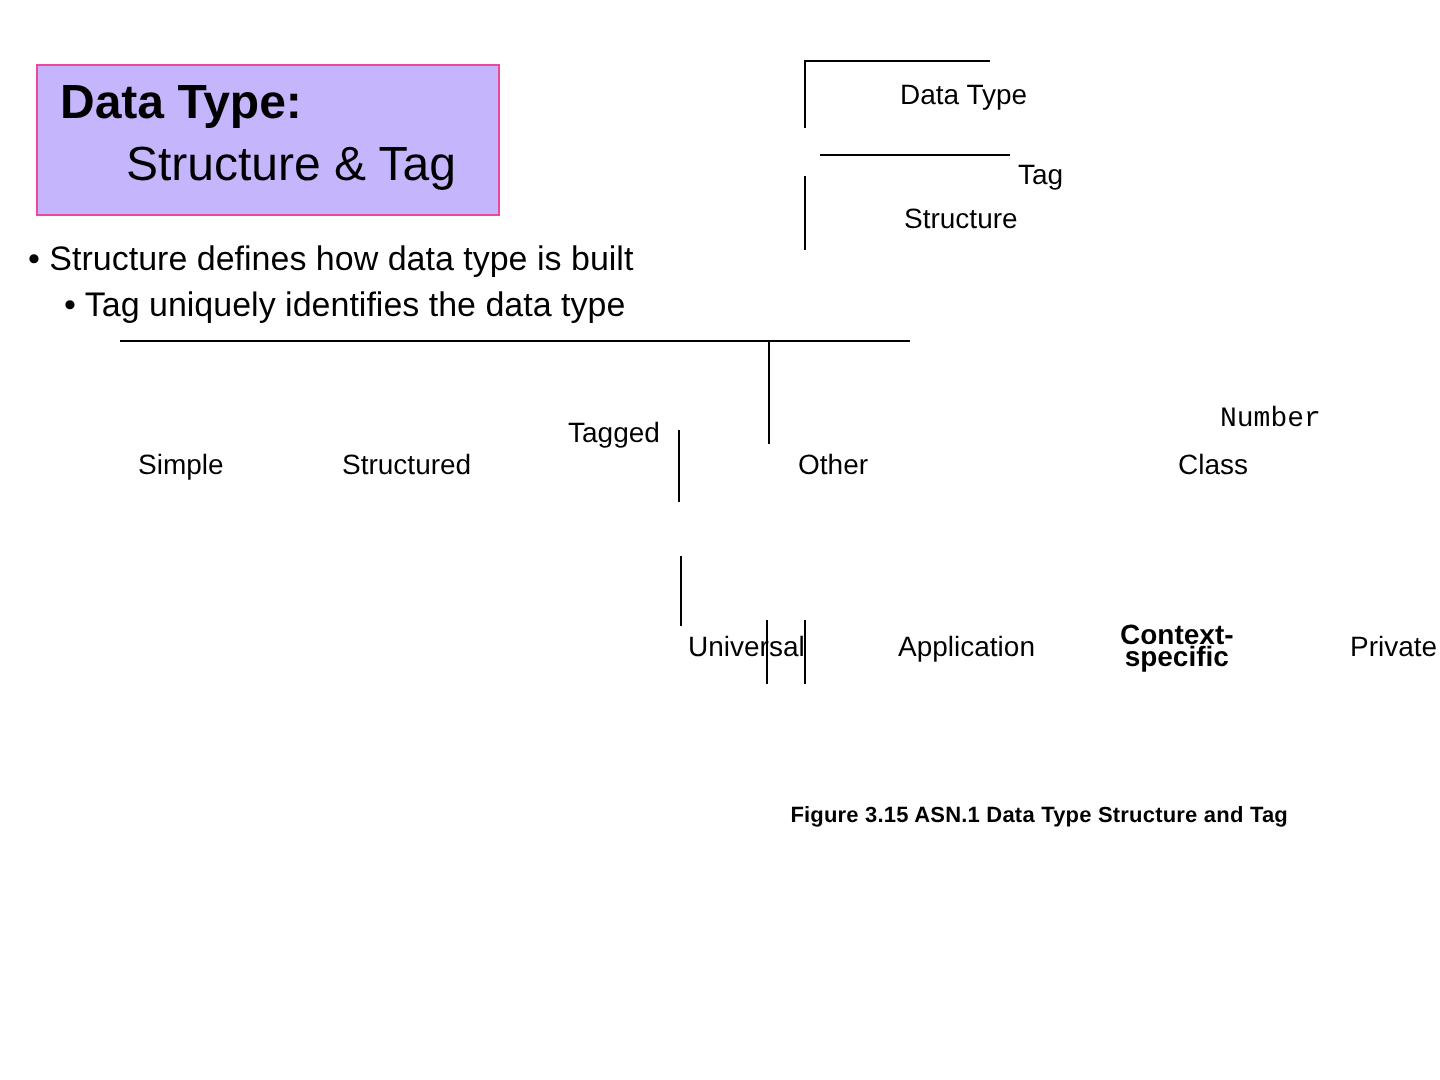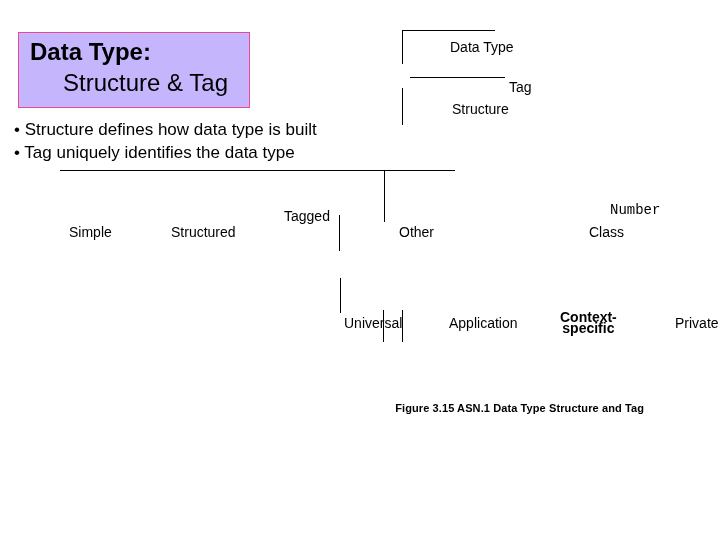--- a/index.html
+++ b/index.html
@@ -46,21 +46,21 @@
   }
 
   
   .bullet-line {
     position: absolute;
     font-size: 17px;
     white-space: nowrap;
     line-height: 20px;
   }
   #bullet-0 { left: 14px; top: 120px; }
-  #bullet-1 { left: 14px; top: 143px; text-align: center; }
+  #bullet-1 { left: 32px; top: 143px; text-align: center; }
 
   
   .hline {
     position: absolute;
     height: 0;
     border-top: 1px solid #000000;
   }
   .vline {
     position: absolute;
     width: 0;

